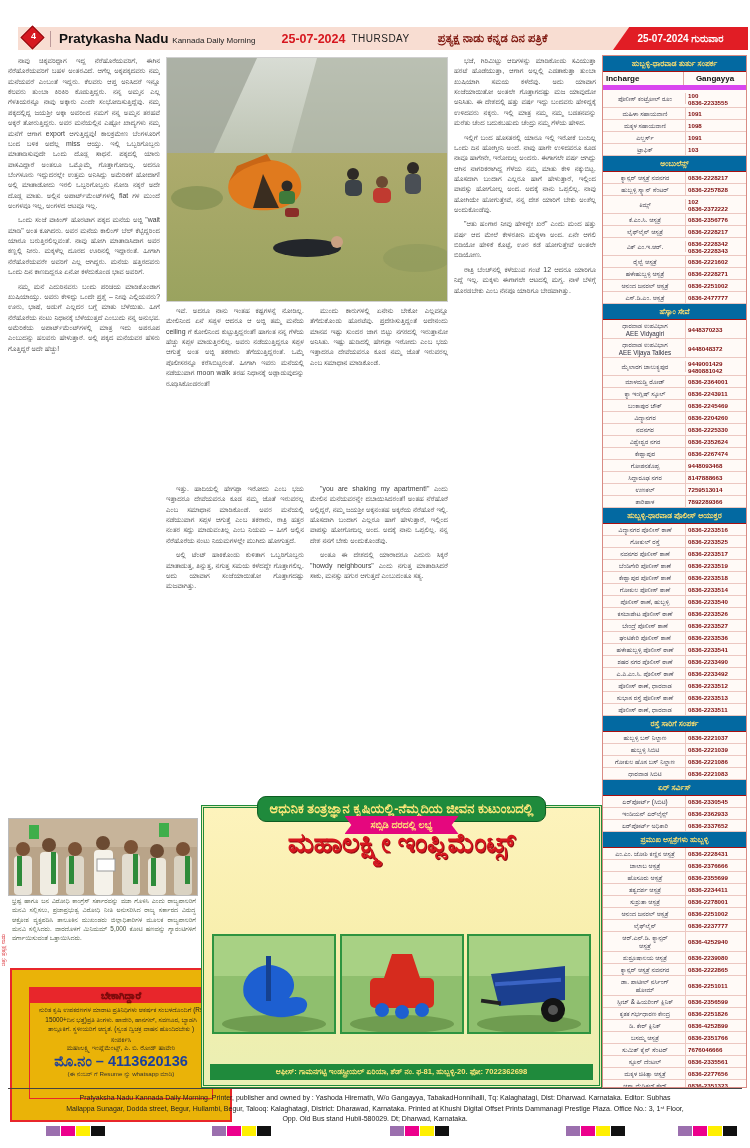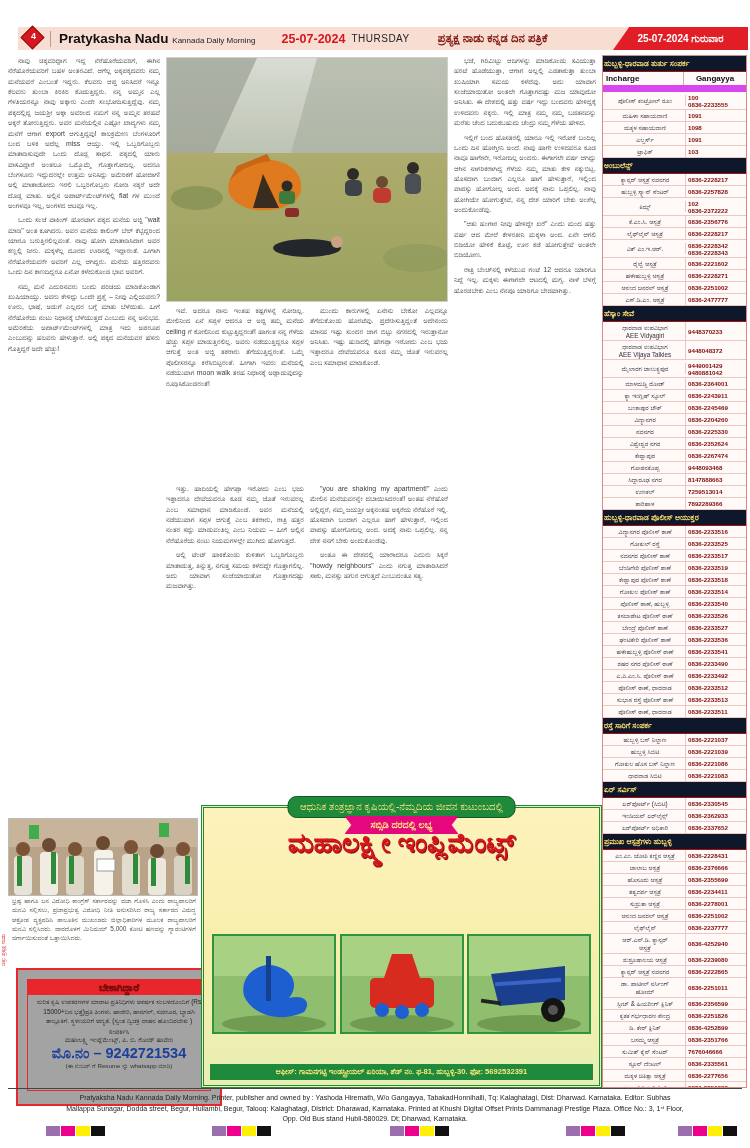--- a/index.html
+++ b/index.html
@@ -37,54 +37,54 @@
   .photo-main{position:absolute;left:166px;top:57px;width:280px;height:243px;overflow:hidden;
               border:1px solid #cfcfcf;}
   
   .headline{position:absolute;left:166px;top:425px;width:282px;height:52px;background:#1563a8;
             display:flex;align-items:center;justify-content:center;color:#fff;font-weight:bold;
             font-size:29px;letter-spacing:1px;}
 
   
   .sidebar{position:absolute;left:602px;top:55px;width:143px;height:1031px;border:1.5px solid #d98b84;
            background:#fffaf7;overflow:hidden;font-size:6.3px;}
-  .sb-title,.sb-header{background:#0f172a;color:#ffe070;font-weight:bold;text-align:left;
+  .sb-title,.sb-header{background:#0369a1;color:#ffe070;font-weight:bold;text-align:center;
                        padding:2.5px 1px;font-size:7.6px;border-bottom:1px solid #a81010;}
-  .sb-colhead{display:flex;font-weight:bold;color:#111;font-size:8px;border-bottom:7px solid #d946ef;}
+  .sb-colhead{display:flex;font-weight:bold;color:#111;font-size:8px;border-bottom:5px solid #d946ef;}
   .sb-colhead span{padding:2px 3px;}
   .sb-colhead .c1{flex:1;border-right:1px solid #d9a9a2;}
   .sb-colhead .c2{width:56px;text-align:center;}
   .sb-row{display:flex;border-bottom:1px solid #ecc8c2;align-items:center;}
   .sb-name{flex:1;padding:1.5px 2px 1.5px 4px;color:#2e2e3e;border-right:1px solid #ecc8c2;
            white-space:pre-line;text-align:center;}
   .sb-num{width:56px;padding:1.5px 2px;color:#7e0b0b;font-weight:bold;white-space:pre-line;font-size:6.2px;}
 
   
   .photo-crowd{position:absolute;left:8px;top:818px;width:188px;height:76px;overflow:hidden;border:1px solid #bbb;}
   .crowd-credit{position:absolute;left:0px;top:896px;width:10px;height:70px;color:#d6171f;font-size:5.5px;
                 writing-mode:vertical-rl;transform:rotate(180deg);overflow:hidden;}
   .caption{position:absolute;left:12px;top:896px;width:184px;height:68px;color:#45503a;font-size:6.4px;
            line-height:1.45;text-align:justify;overflow:hidden;}
 
   
-  .wanted{position:absolute;left:16px;top:968px;width:184px;height:116px;border:2px solid #e8262b;
-          background:#a3a3a3;padding:9px;}
+  .wanted{position:absolute;left:10px;top:968px;width:184px;height:116px;border:2px solid #e8262b;
+          background:#eab308;padding:17px;}
   .wanted-inner{border:1px solid #e8262b;height:110px;overflow:hidden;}
   .wanted-title{background:#e8262b;color:#7e0b0b;font-weight:bold;text-align:center;font-size:10px;
                 padding:1.5px 0;text-shadow:0 0 1px #5e0404;}
   .wanted-body{font-size:6.4px;color:#222;padding:2px 4px;text-align:center;line-height:1.5;}
   .wanted-contact{font-size:6.6px;color:#222;text-align:center;}
   .wanted-phone{color:#1b3f9e;font-weight:bold;font-size:14.5px;text-align:center;margin-top:1px;}
   .wanted-note{font-size:6.2px;color:#333;text-align:center;}
 
   
   .ad{position:absolute;left:201px;top:805px;width:395px;height:277px;border:3px double #1f8a3c;
       background:linear-gradient(180deg,#fdf3bc 0%,#f7eeab 55%,#e9efb4 100%);}
   .ad-toppill{position:absolute;left:50%;top:-12px;transform:translateX(-50%);background:#1f8a3c;
-              color:#ffe97a;font-weight:normal;font-size:10px;padding:4px 12px;border-radius:9px;
+              color:#ffe97a;font-weight:bold;font-size:13px;padding:4px 12px;border-radius:9px;
               border:1px solid #0d5c22;white-space:nowrap;}
   .ad-ribbon{position:absolute;left:50%;top:8px;transform:translateX(-50%);background:#e5077e;
              color:#ffe97a;font-weight:bold;font-size:9.5px;padding:3px 26px;white-space:nowrap;
              clip-path:polygon(0 0,100% 0,94% 50%,100% 100%,0 100%,6% 50%);}
   .ad-title{position:absolute;left:0;top:20px;width:100%;text-align:center;color:#d6171f;
             font-weight:bold;font-size:27px;text-shadow:1px 1px 0 #8f0d12;}
   .ad-line{position:absolute;left:0;top:78px;width:100%;text-align:center;color:#1a1a1a;
            font-weight:bold;font-size:10px;}
   .ad-phone{position:absolute;left:0;top:96px;width:100%;text-align:center;color:#111;
             font-weight:bold;font-size:16px;font-family:"Liberation Serif",serif;}
@@ -551,21 +551,21 @@
 
   <div class="wanted">
     <div class="wanted-inner">
       <div class="wanted-title">ಬೇಕಾಗಿದ್ದಾರೆ</div>
       <div class="wanted-body">
         <span>ನುರಿತ ಕೃಷಿ ಉಪಕರಣಗಳ ಮಾರಾಟ ಪ್ರತಿನಿಧಿಗಳು ಆಕರ್ಷಕ ಸಂಬಳದೊಂದಿಗೆ (Rs 15000+ದಿನ ಭತ್ತೆ)ಪ್ರತಿ ತಿಂಗಳು.</span>
         <span>ಹಾವೇರಿ, ಹಾನಗಲ್, ಸವಣೂರ, ಬ್ಯಾಡಗಿ ತಾಲ್ಲೂಕಿಗೆ. ಸ್ಥಳೀಯರಿಗೆ ಆದ್ಯತೆ. (ಸ್ವಂತ ದ್ವಿಚಕ್ರ ವಾಹನ ಹೊಂದಿರಬೇಕು )</span>
       </div>
       <div class="wanted-contact">ಸಂಪರ್ಕಿಸಿ</div>
       <div class="wanted-contact">ಮಹಾಲಕ್ಷ್ಮಿ ಇಂಪ್ಲೆಮೆಂಟ್ಸ್, ಪಿ. ಬಿ. ರೋಡ್ ಹಾವೇರಿ</div>
-      <div class="wanted-phone">ಮೊ.ನಂ – 9242721534</div>
+      <div class="wanted-phone">ಮೊ.ನಂ – 4113620136</div>
       <div class="wanted-note">(ಈ ನಂಬರ್ ಗೆ Resume ನ್ನು whatsapp ಮಾಡಿ)</div>
     </div>
   </div>
 
   <div class="ad">
     <div class="ad-toppill">ಆಧುನಿಕ ತಂತ್ರಜ್ಞಾನ ಕೃಷಿಯಲ್ಲಿ-ನೆಮ್ಮದಿಯ ಜೀವನ ಕುಟುಂಬದಲ್ಲಿ</div>
     <div class="ad-ribbon">ಸಬ್ಸಿಡಿ ದರದಲ್ಲಿ ಲಭ್ಯ</div>
     <div class="ad-title">ಮಹಾಲಕ್ಷ್ಮೀ ಇಂಪ್ಲಿಮೆಂಟ್ಸ್</div>
     <div class="ad-images">
       <div class="ad-img">
@@ -595,21 +595,21 @@
             <rect width="120" height="40" fill="#a8d184"></rect>
           <ellipse cx="60" cy="88" rx="52" ry="9" fill="#6f9c50"></ellipse>
           <path d="M22,38 L96,30 L96,64 L30,70 Z" fill="#1b3f8f"></path>
           <rect x="26" y="44" width="66" height="4" fill="#3a63c4" transform="rotate(-4 59 46)"></rect>
           <circle cx="84" cy="74" r="12" fill="#141414"></circle>
             <circle cx="84" cy="74" r="5" fill="#555"></circle>
           <rect x="12" y="64" width="20" height="4" fill="#222" transform="rotate(8 22 66)"></rect>
         </svg>
       </div>
     </div>
-    <div class="ad-office">ಆಫೀಸ್: ಗಾಮನಗಟ್ಟಿ ಇಂಡಸ್ಟ್ರೀಯಲ್ ಏರಿಯಾ, ಶೆಡ್ ನಂ. ಫ-81, ಹುಬ್ಬಳ್ಳಿ-30. ಫೋ: 5692532391</div>
+    <div class="ad-office">ಆಫೀಸ್: ಗಾಮನಗಟ್ಟಿ ಇಂಡಸ್ಟ್ರೀಯಲ್ ಏರಿಯಾ, ಶೆಡ್ ನಂ. ಫ-81, ಹುಬ್ಬಳ್ಳಿ-20. ಫೋ: 7022362698</div>
   </div>
 
   <div class="footer-rule"></div>
   <footer class="footer">
     <div>Pratyaksha Nadu Kannada Daily Morning. Printer, publisher and owned by : Yashoda Hiremath, W/o Gangayya, TabakadHonnihalli, Tq: Kalaghatagi, Dist: Dharwad. Karnataka. Editor: Subhas</div>
     <div>Mallappa Sunagar, Dodda street, Begur, Hullambi, Begur, Talooq: Kalaghatagi, District: Dharawad, Karnataka. Printed at Khushi Digital Offset Prints Dammanagi Prestige Plaza. Office No.: 3, 1ˢᵗ Floor,</div>
     <div>Opp. Old Bus stand Hubli-580029. Dt; Dharwad, Karnataka.</div>
   </footer>
 
   <div class="regbars">

